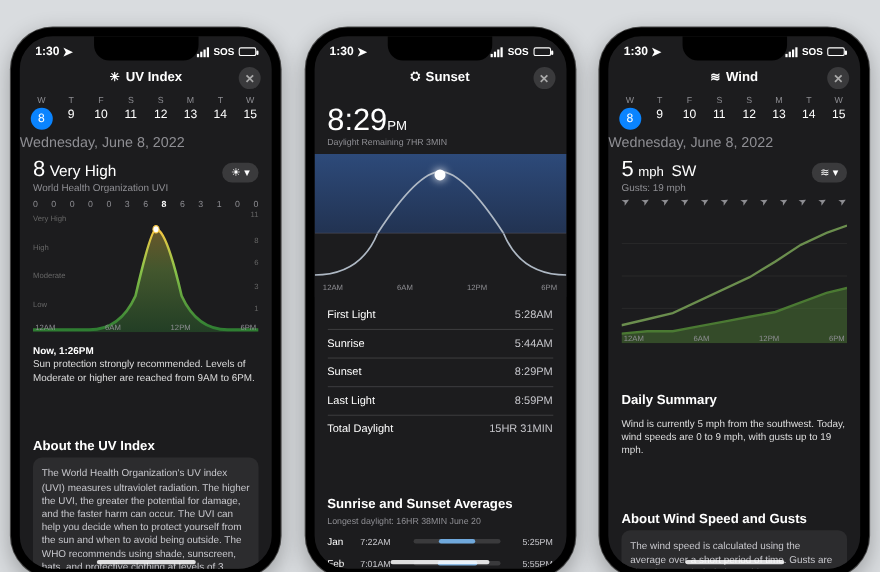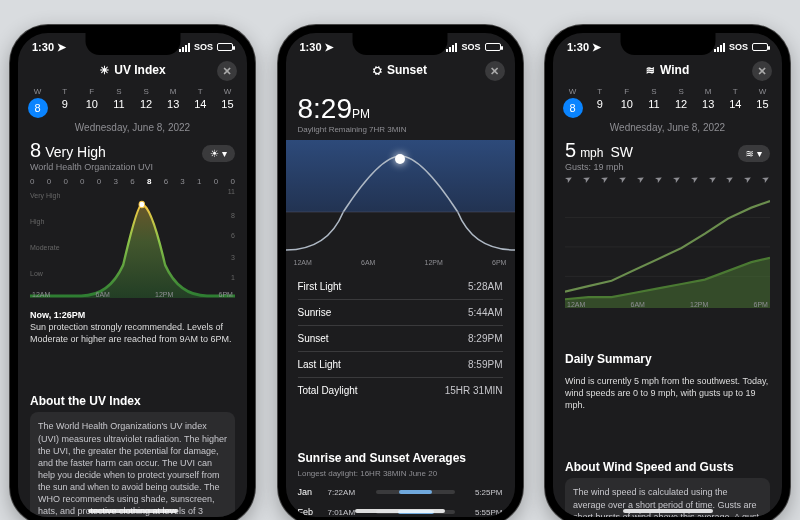--- a/index.html
+++ b/index.html
@@ -65,21 +65,21 @@
     display:flex; justify-content:space-around;
     padding:4px 6px 2px 6px; font-size:9px;
   }
   .day-col { text-align:center; width:24px; }
   .day-dow { color:#8e8e93; font-size:8px; }
   .day-num { color:#fff; font-size:11px; font-weight:500; margin-top:2px; }
   .day-col.selected .day-num {
     background:#0a84ff; border-radius:50%; width:20px;height:20px;
     display:flex;align-items:center;justify-content:center;margin:2px auto 0;
   }
-  .date-sub { text-align:center; color:#8e8e93; font-size:10px; padding:2px 0 6px 0; }
+  .date-sub { color:#8e8e93; font-size:13px; padding:2px 0 6px 0; }
 
   .content { padding:0 12px; }
   .metric-row { display:flex; align-items:baseline; justify-content:space-between; }
   .metric-left { display:flex; align-items:baseline; gap:4px; }
   .metric-val { font-size:20px; font-weight:300; }
   .metric-unit { font-size:12px; font-weight:300; }
   .metric-label { font-size:14px; color:#fff; }
   .metric-sub { font-size:9px; color:#8e8e93; }
   .pill-btn {
     background:#3a3a3c; border-radius:12px; padding:3px 8px;

